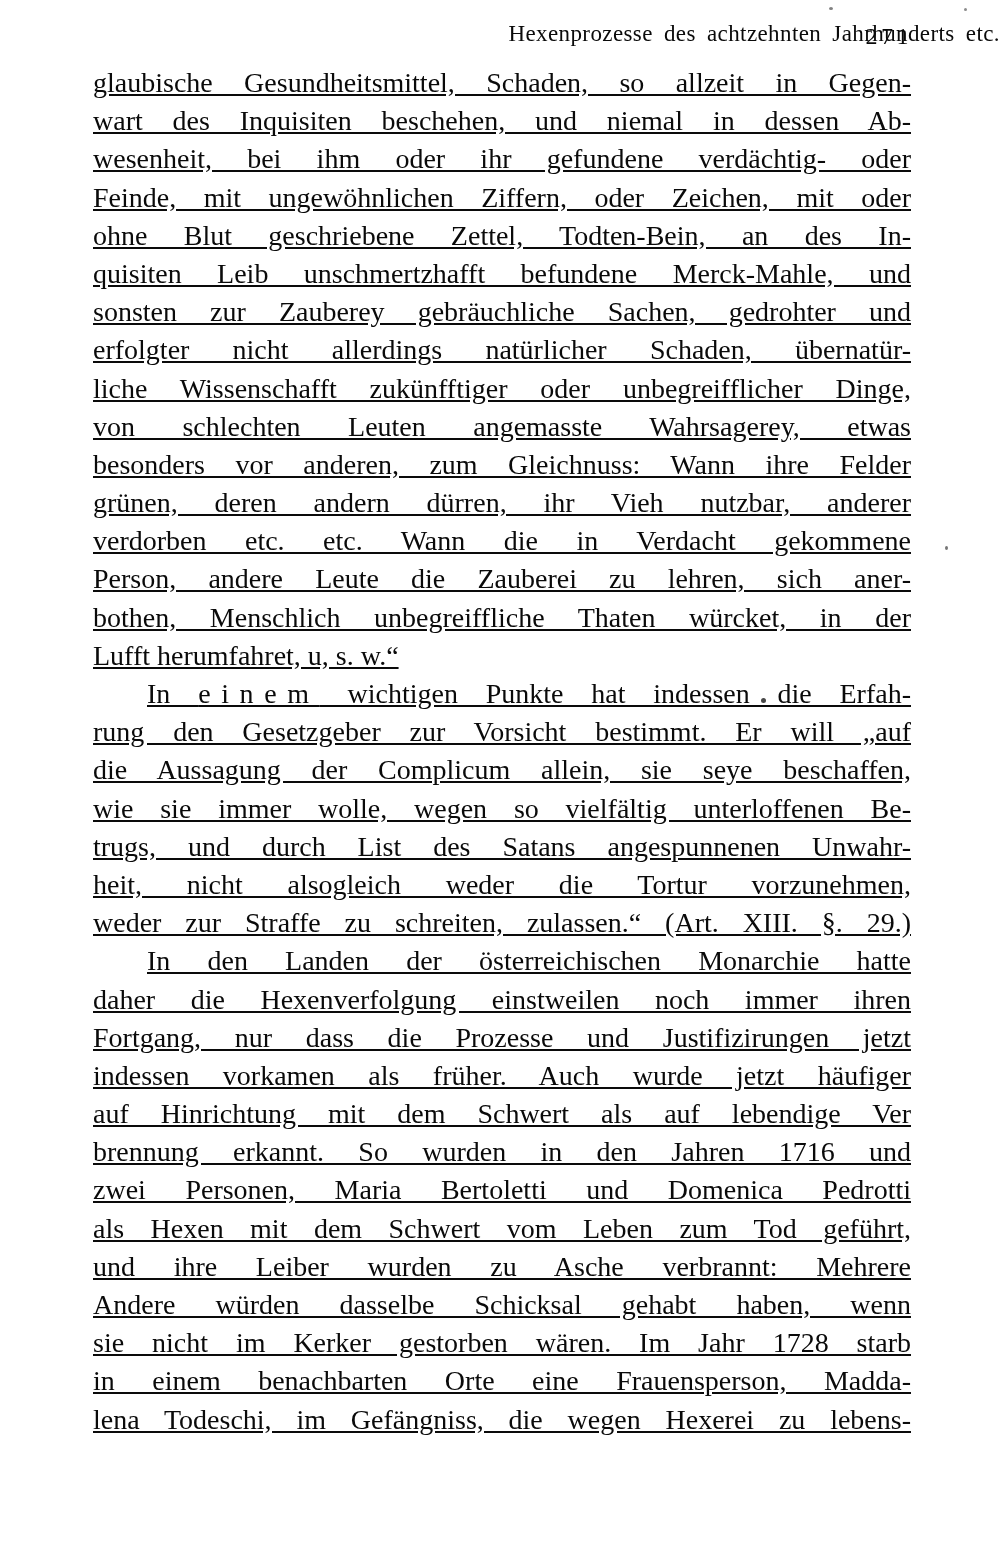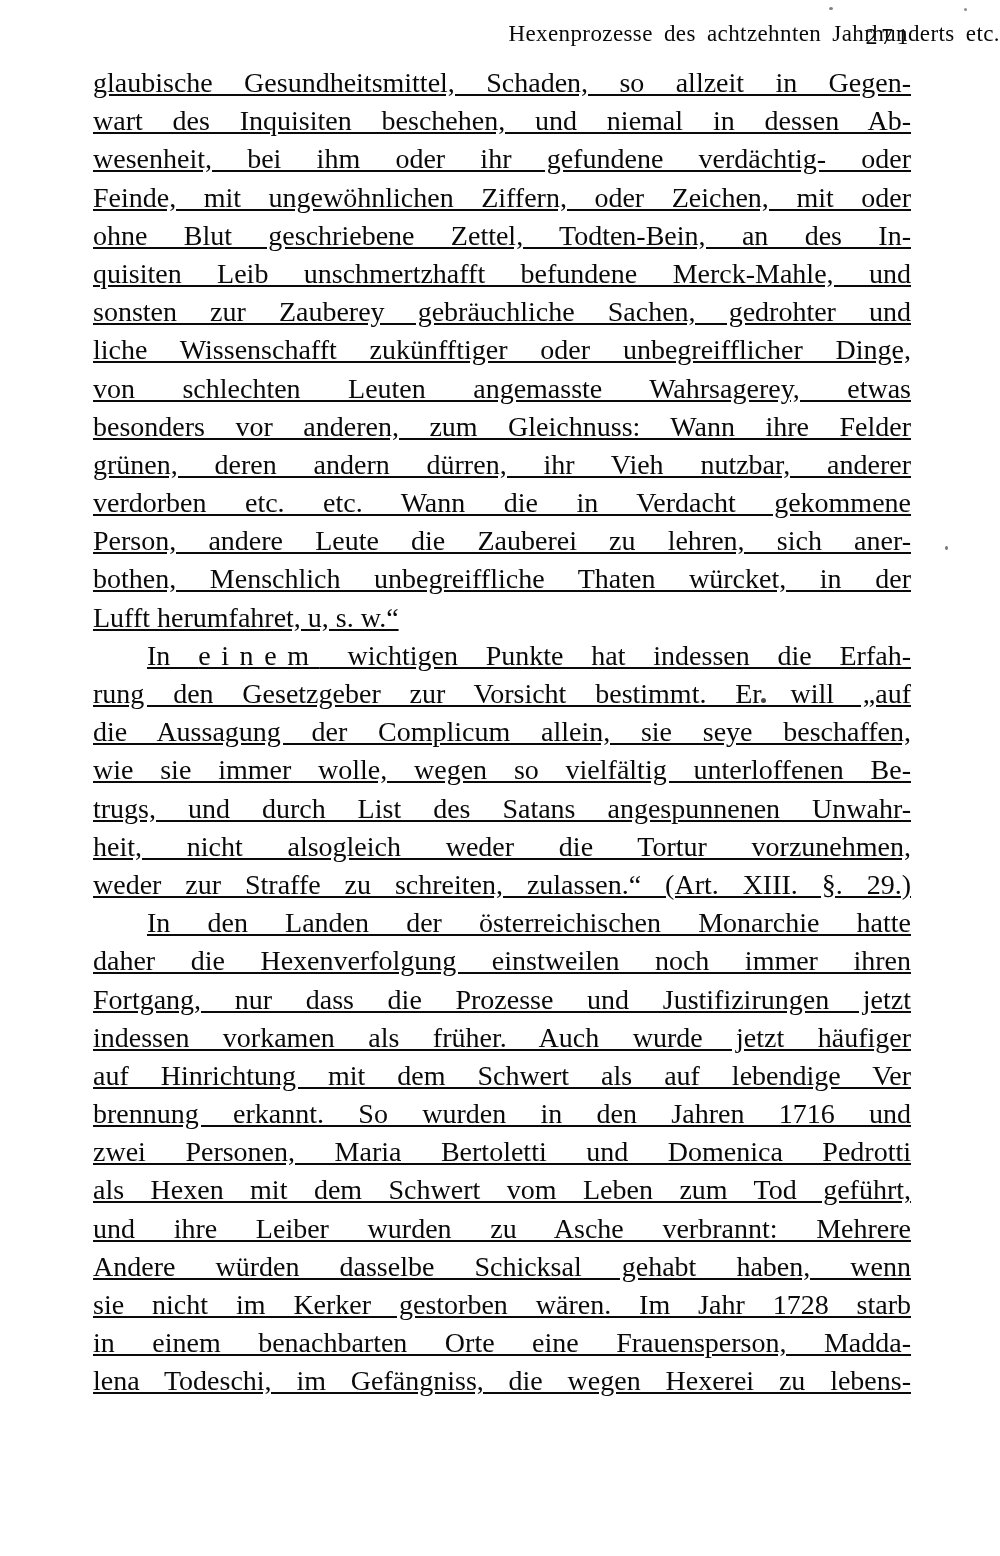--- a/index.html
+++ b/index.html
@@ -81,20 +81,21 @@
 
   <div class="text-block">
       <div class="paragraph">
         <div class="line">glaubische Gesundheitsmittel, Schaden, so allzeit in Gegen-</div>
         <div class="line">wart des Inquisiten beschehen, und niemal in dessen Ab-</div>
         <div class="line">wesenheit, bei ihm oder ihr gefundene verdächtig- oder</div>
         <div class="line">Feinde, mit ungewöhnlichen Ziffern, oder Zeichen, mit oder</div>
         <div class="line">ohne Blut geschriebene Zettel, Todten-Bein, an des In-</div>
         <div class="line">quisiten Leib unschmertzhafft befundene Merck-Mahle, und</div>
         <div class="line">sonsten zur Zauberey gebräuchliche Sachen, gedrohter und</div>
+        <div class="line">erfolgter nicht allerdings natürlicher Schaden, übernatür-</div>
         <div class="line">liche Wissenschafft zukünfftiger oder unbegreifflicher Dinge,</div>
         <div class="line">von schlechten Leuten angemasste Wahrsagerey, etwas</div>
         <div class="line">besonders vor anderen, zum Gleichnuss: Wann ihre Felder</div>
         <div class="line">grünen, deren andern dürren, ihr Vieh nutzbar, anderer</div>
         <div class="line">verdorben etc. etc. Wann die in Verdacht gekommene</div>
         <div class="line">Person, andere Leute die Zauberei zu lehren, sich aner-</div>
         <div class="line">bothen, Menschlich unbegreiffliche Thaten würcket, in der</div>
         <div class="line no-justify">Lufft herumfahret, u, s. w.“</div>
       </div>
       <div class="paragraph">

